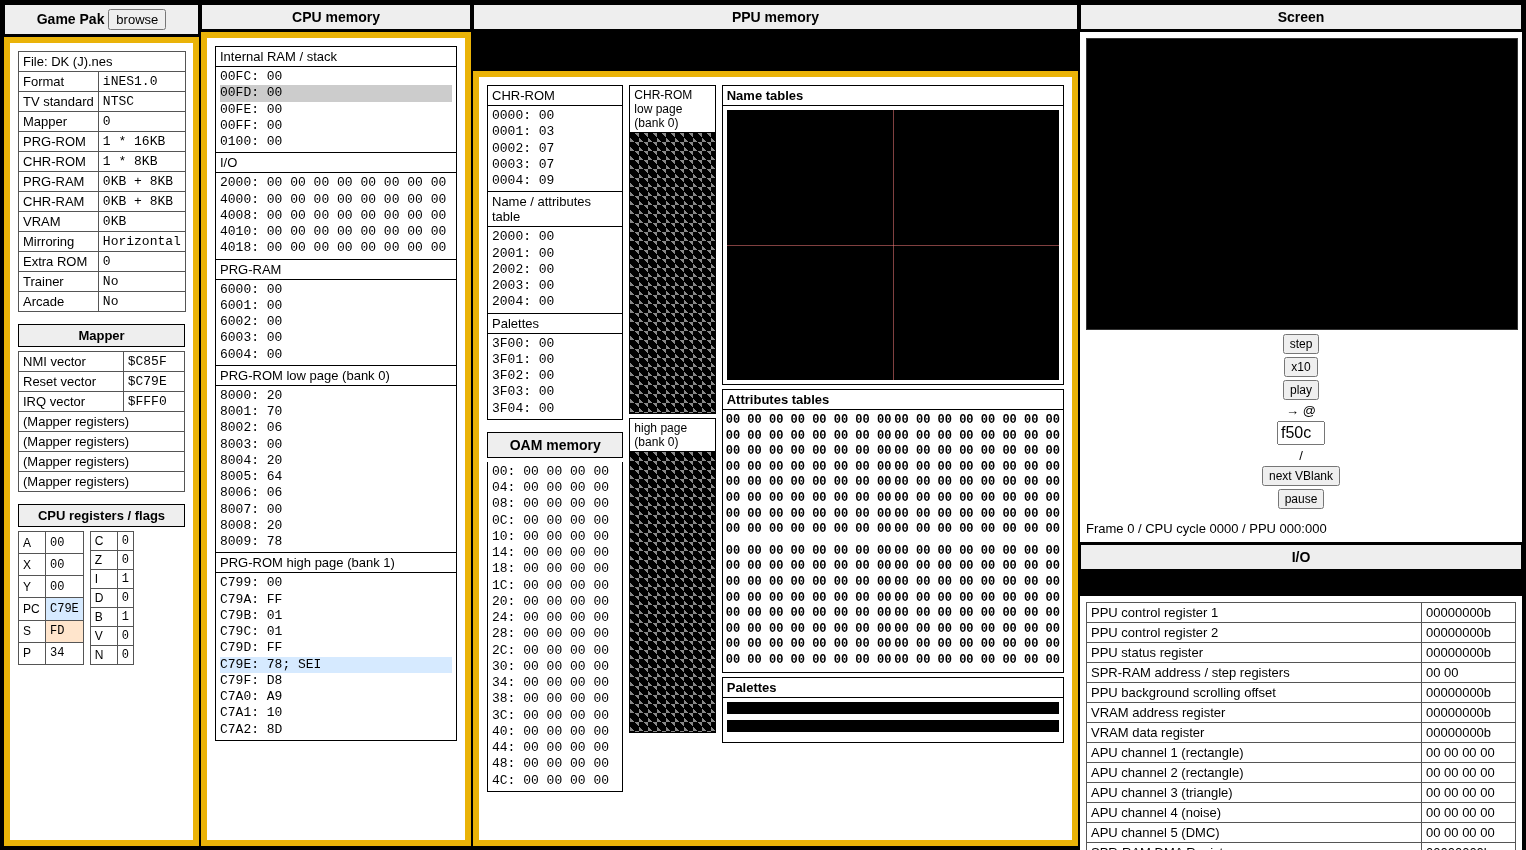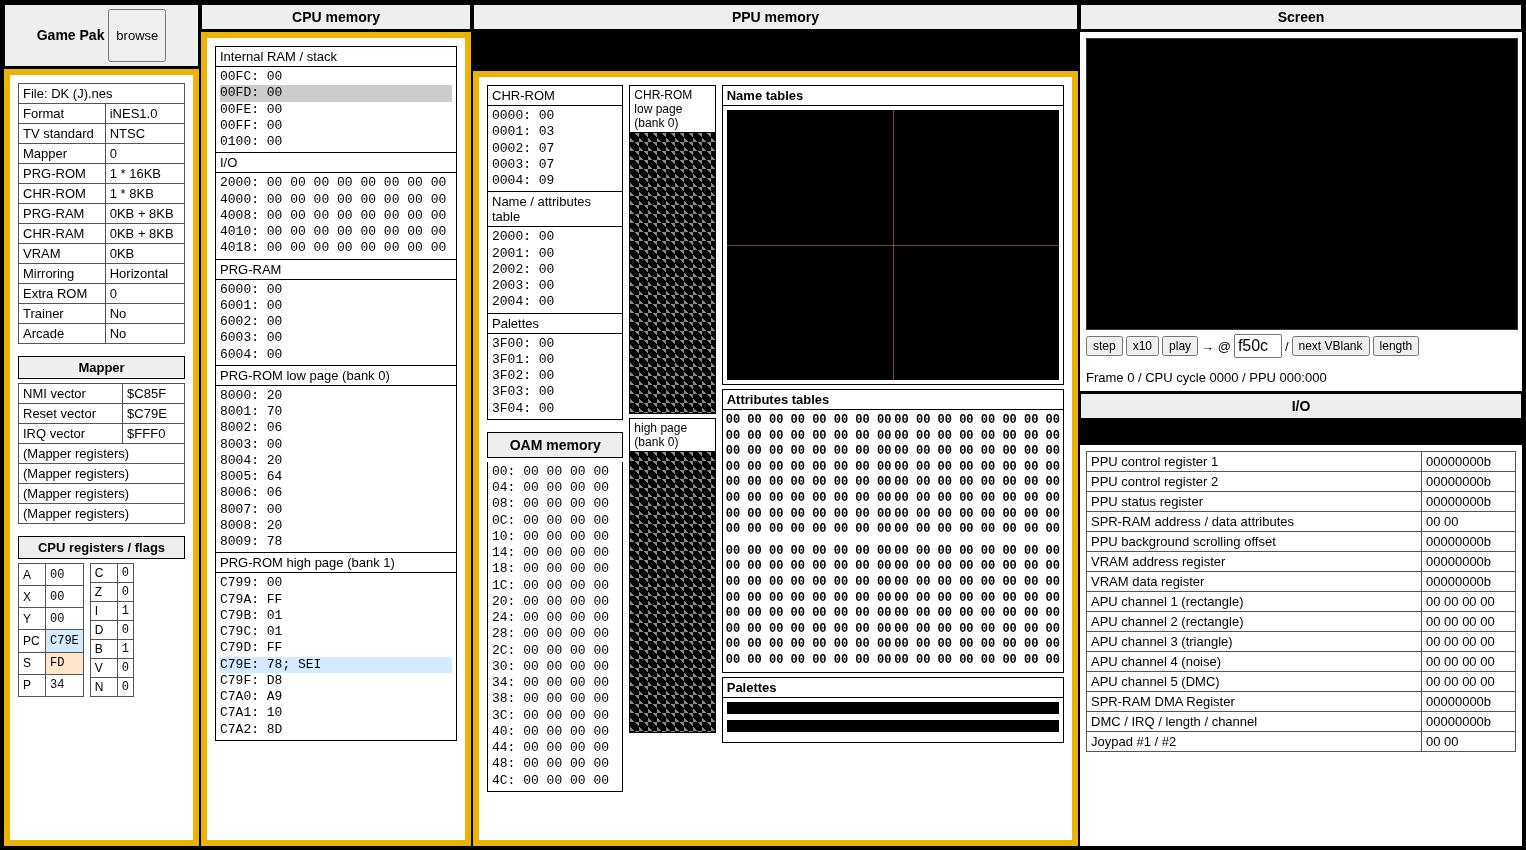--- a/index.html
+++ b/index.html
@@ -31,21 +31,21 @@
   background: #eee;
   border: 1px solid #000;
   text-align: center;
   font-weight: bold;
   font-size: 14px;
   padding: 4px 2px;
 }
 .header button {
   font-family: Arial, Helvetica, sans-serif;
   font-size: 13px;
-  padding: 17px 6px;
+  padding: 1px 6px;
 }
 .body {
   background: #fff;
   border: 6px solid #eab308;
   flex: 1;
   padding: 8px;
   overflow: hidden;
   box-sizing: border-box;
 }
 .sub-body {
@@ -67,20 +67,21 @@
   font-size: 13px;
 }
 .info-table td, .info-table th {
   border: 1px solid #555;
   padding: 2px 4px;
   text-align: left;
   white-space: nowrap;
 }
 .info-table td:nth-child(2) {
   white-space: normal;
+  font-family: Liberation Mono, monospace;
 }
 .mem-panel {
   border: 1px solid #000;
 }
 .mem-title {
   border-bottom: 1px solid #000;
   padding: 2px 4px;
   font-size: 13px;
 }
 .mem-body {
@@ -167,20 +168,21 @@
   height: 290px;
   border: 1px solid #333;
 }
 .screen-controls {
   display: flex;
   flex-wrap: wrap;
   gap: 3px;
   align-items: center;
   font-size: 13px;
   margin-top: 4px;
+  flex-direction: column;
 }
 .screen-controls button {
   font-size: 12px;
   padding: 1px 5px;
 }
 .screen-controls input {
   width: 40px;
   font-size: 16px;
   padding: 1px 2px;
 }
@@ -555,42 +557,42 @@
     <div class="sub-body">
       <div class="screen-canvas"></div>
       <div class="screen-controls">
         <button type="button">step</button>
         <button type="button">x10</button>
         <button type="button">play</button>
         <span>→ @</span>
         <input type="text" value="f50c" style="">
         <span>/</span>
         <button type="button">next VBlank</button>
-        <button type="button">length</button>
+        <button type="button">pause</button>
       </div>
       <div class="frame-info">Frame 0 / CPU cycle 0000 / PPU 000:000</div>
     </div>
     <div class="header">I/O</div>
     <div class="sub-body" style="flex:1;margin-top:24px;">
       <table class="io-table">
         <tbody id="io-table-body">
             <tr>
               <td>PPU control register 1</td>
               <td>00000000b</td>
             </tr>
             <tr>
               <td>PPU control register 2</td>
               <td>00000000b</td>
             </tr>
             <tr>
               <td>PPU status register</td>
               <td>00000000b</td>
             </tr>
             <tr>
-              <td>SPR-RAM address / data attributes</td>
+              <td>SPR-RAM address / step registers</td>
               <td>00 00</td>
             </tr>
             <tr>
               <td>PPU background scrolling offset</td>
               <td>00000000b</td>
             </tr>
             <tr>
               <td>VRAM address register</td>
               <td>00000000b</td>
             </tr>

